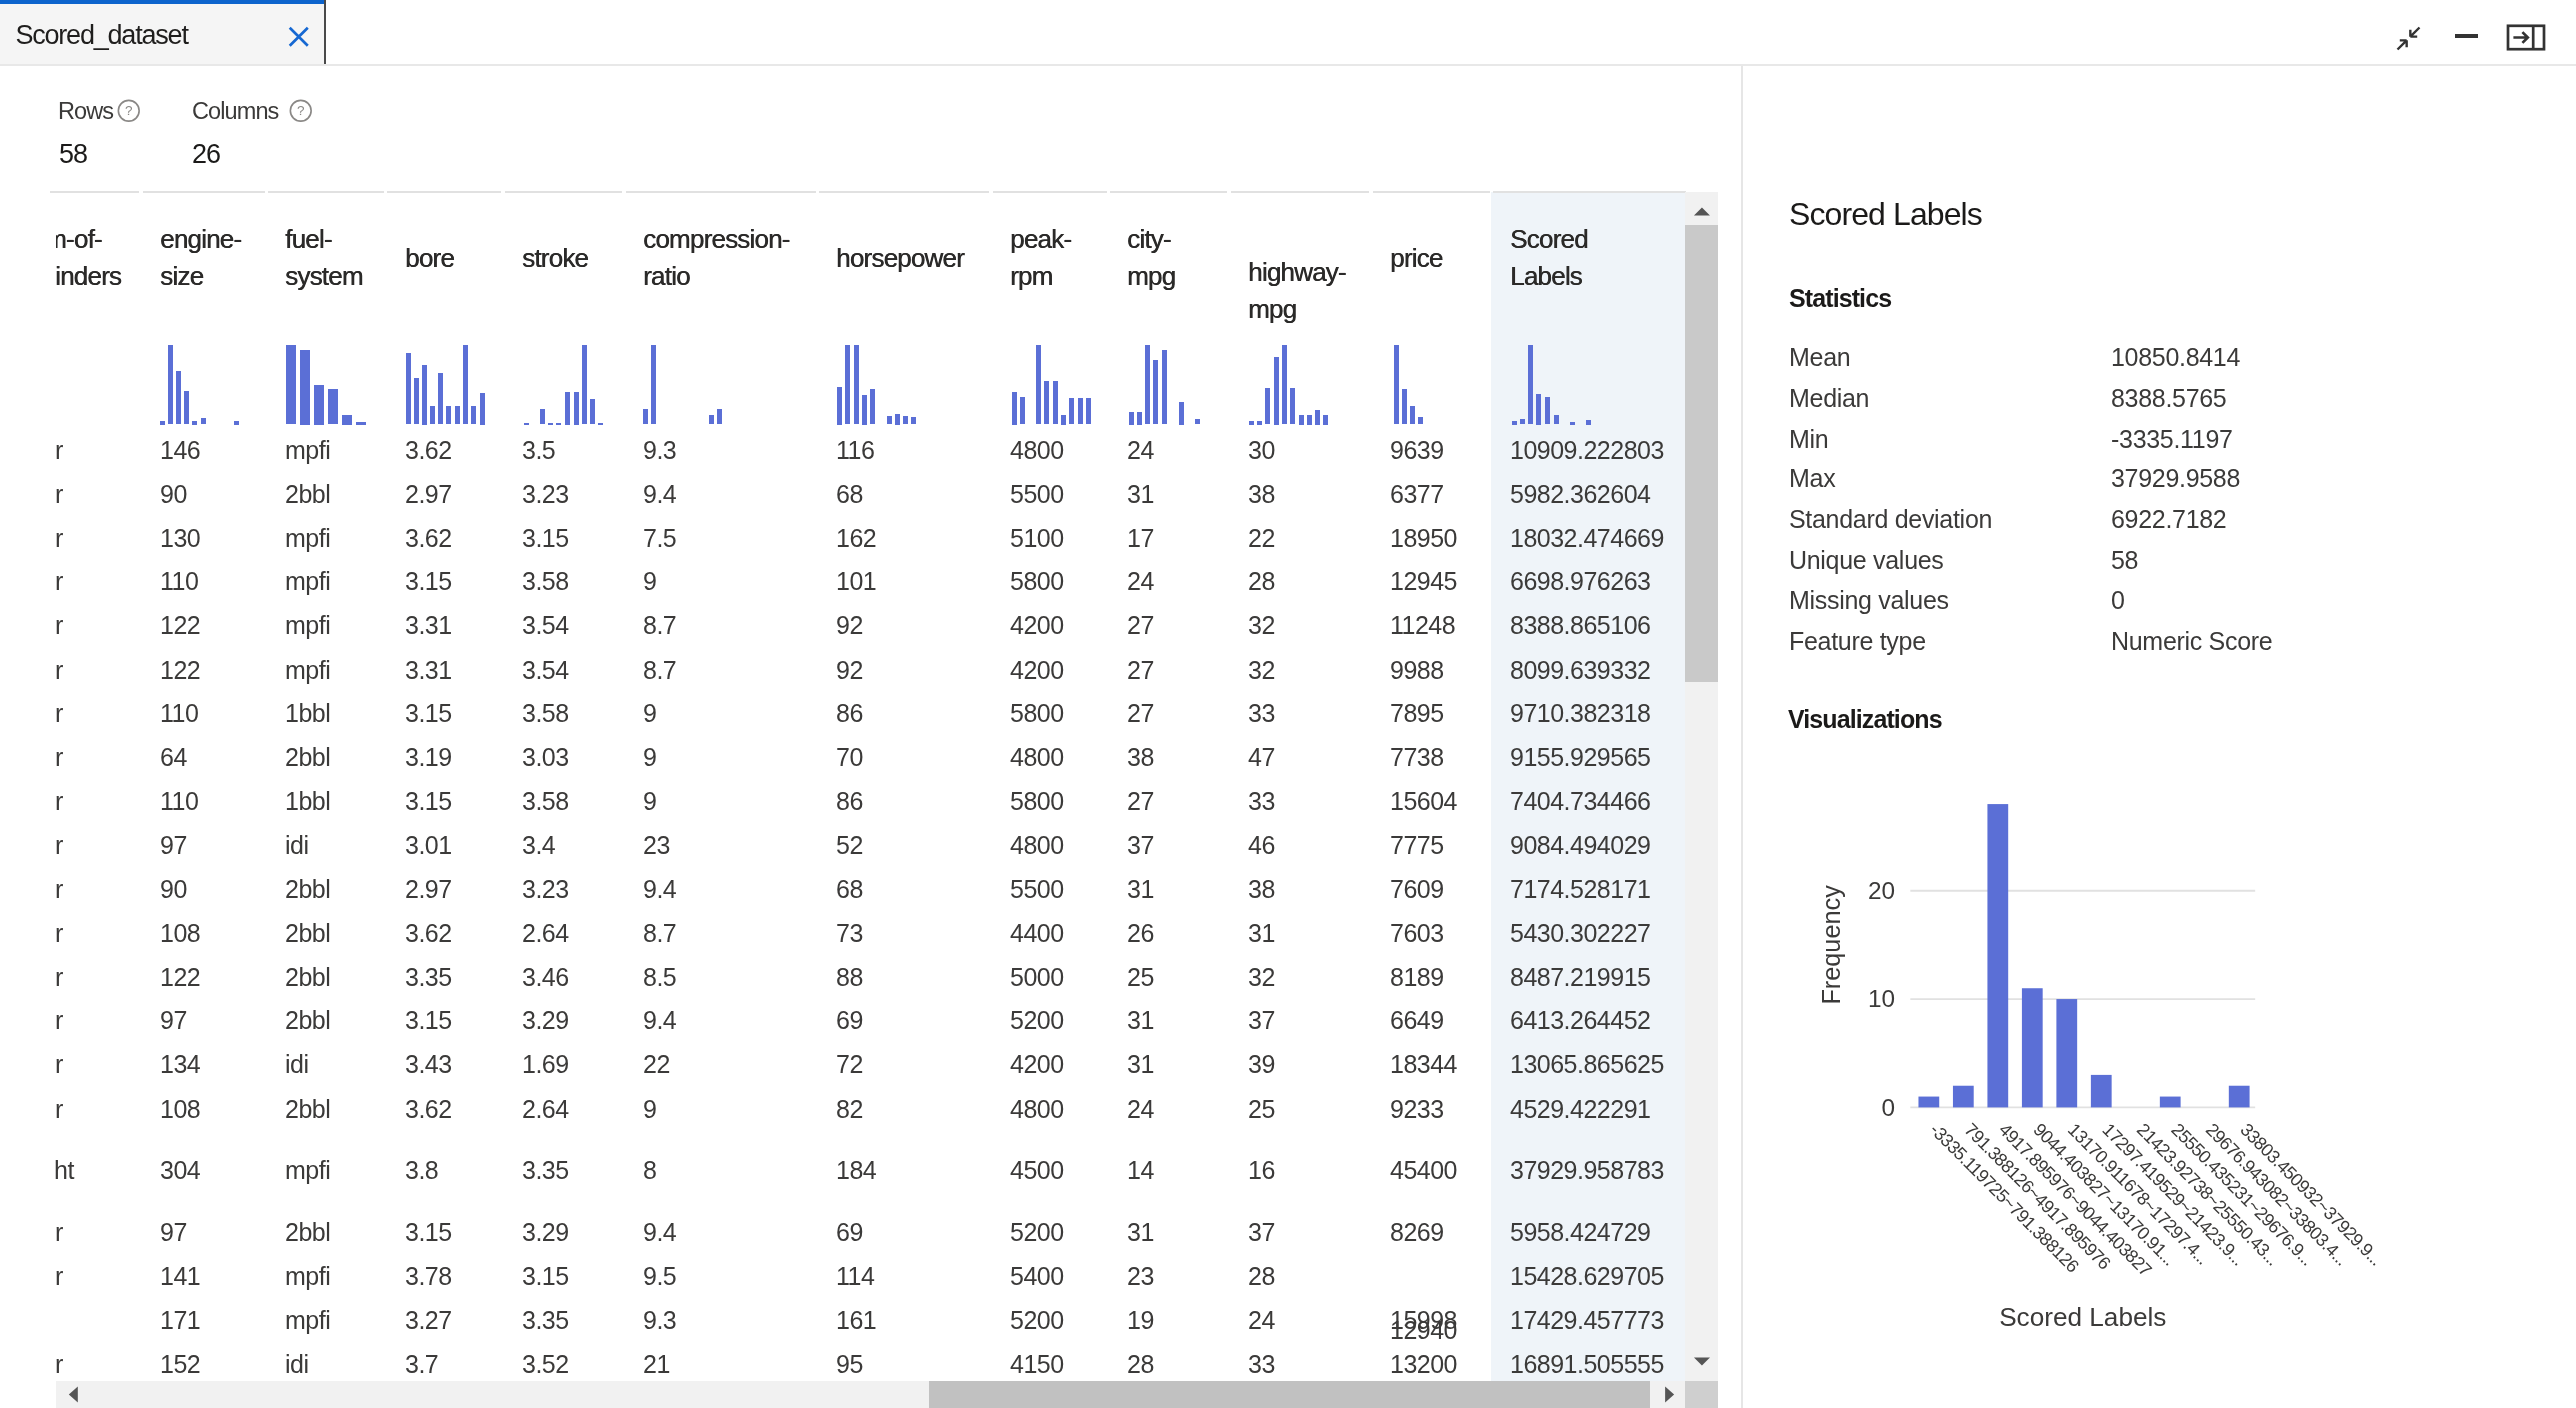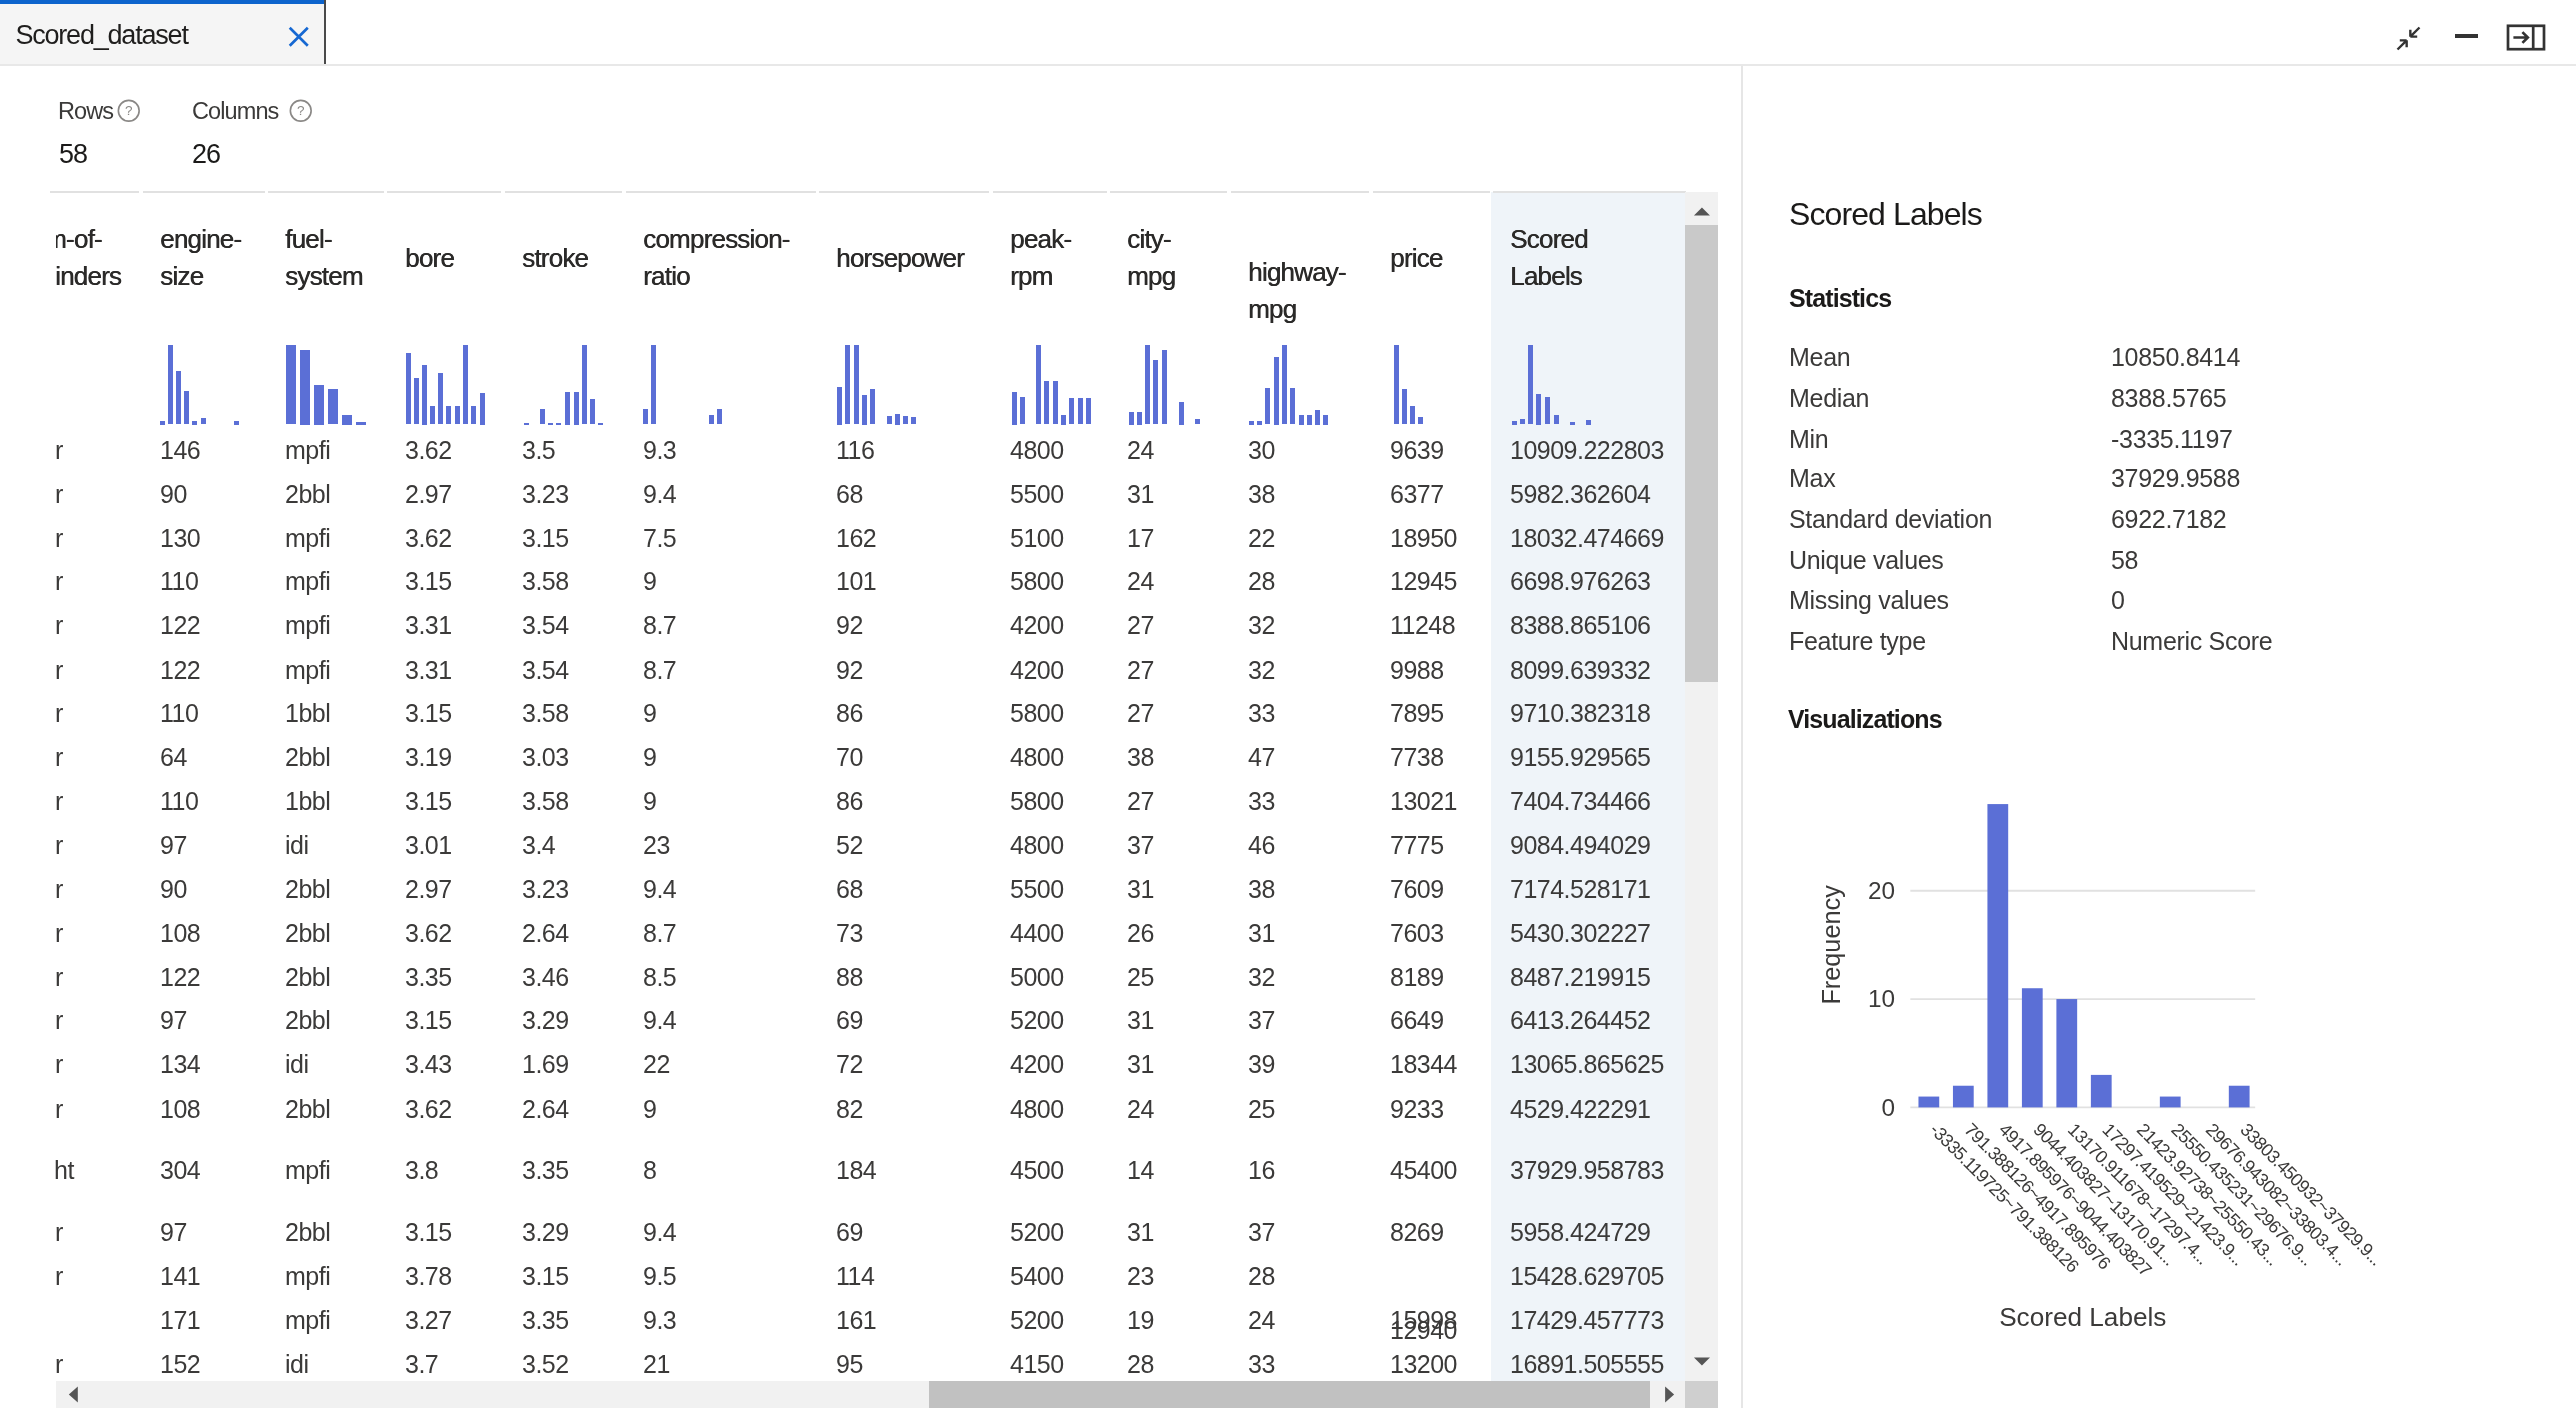--- a/index.html
+++ b/index.html
@@ -249,21 +249,21 @@
 <div class="abs cell" style="left:55px;top:787px;">r</div>
 <div class="abs cell" style="left:160px;top:787px;">110</div>
 <div class="abs cell" style="left:285px;top:787px;">1bbl</div>
 <div class="abs cell" style="left:405px;top:787px;">3.15</div>
 <div class="abs cell" style="left:522px;top:787px;">3.58</div>
 <div class="abs cell" style="left:643px;top:787px;">9</div>
 <div class="abs cell" style="left:836px;top:787px;">86</div>
 <div class="abs cell" style="left:1010px;top:787px;">5800</div>
 <div class="abs cell" style="left:1127px;top:787px;">27</div>
 <div class="abs cell" style="left:1248px;top:787px;">33</div>
-<div class="abs cell" style="left:1390px;top:787px;">13021</div>
+<div class="abs cell" style="left:1390px;top:787px;">15604</div>
 <div class="abs cell" style="left:1510px;top:787px;">7404.734466</div>
 <div class="abs cell" style="left:55px;top:831px;">r</div>
 <div class="abs cell" style="left:160px;top:831px;">97</div>
 <div class="abs cell" style="left:285px;top:831px;">idi</div>
 <div class="abs cell" style="left:405px;top:831px;">3.01</div>
 <div class="abs cell" style="left:522px;top:831px;">3.4</div>
 <div class="abs cell" style="left:643px;top:831px;">23</div>
 <div class="abs cell" style="left:836px;top:831px;">52</div>
 <div class="abs cell" style="left:1010px;top:831px;">4800</div>
 <div class="abs cell" style="left:1127px;top:831px;">37</div>

